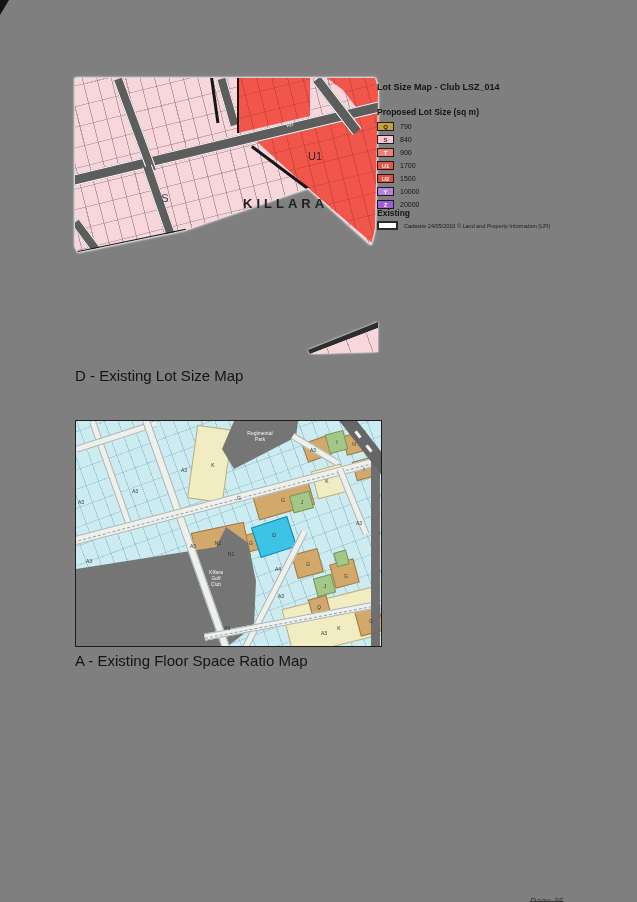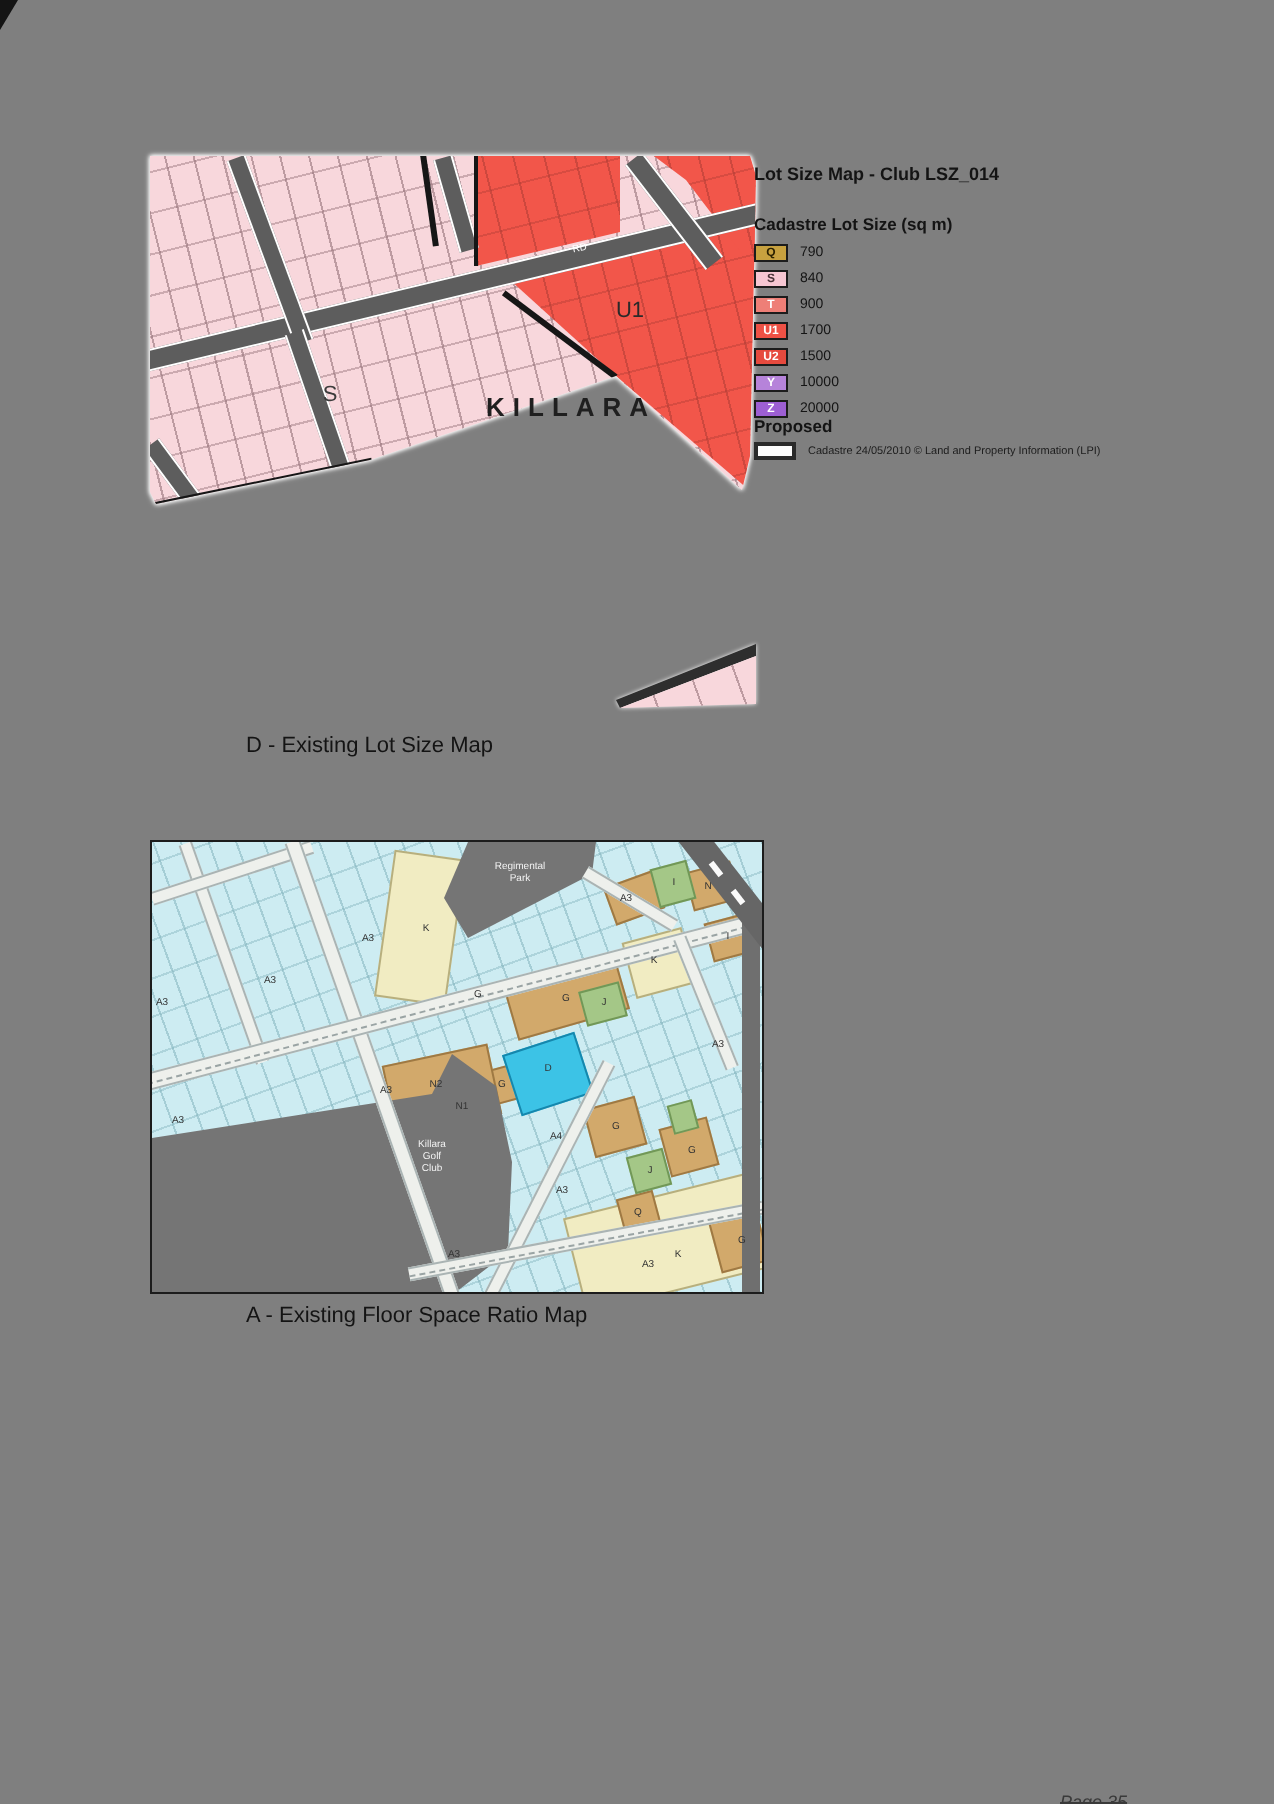--- a/index.html
+++ b/index.html
@@ -42,21 +42,21 @@
   
   .wedge{position:absolute;left:308px;top:318px;width:70px;height:38px;
          filter:drop-shadow(0 0 1px #ffffff);}
   .wedge .dark{position:absolute;inset:0;background:#2e2e2e;
          clip-path:polygon(0px 32px,70px 4px,70px 10px,2px 36px);}
   .wedge .fill{position:absolute;inset:0;
          clip-path:polygon(2px 36px,70px 10px,70px 34px);
          background:repeating-linear-gradient(70deg, rgba(150,115,122,0) 0 20px, rgba(150,115,122,.6) 20px 21px),#f8d7dc;}
 
   
-  .caption{position:absolute;font-size:11px;color:#141414;margin-left:48px;}
+  .caption{position:absolute;font-size:15px;color:#141414;}
   .cap-d{left:75px;top:367px;}
   .cap-a{left:75px;top:652px;}
   .pageno{position:absolute;left:530px;top:896px;font-size:9px;font-style:italic;
           color:#3a3a3a;text-decoration:line-through;}
   .corner{position:absolute;left:0;top:0;width:9px;height:15px;background:#141414;
           clip-path:polygon(0 0,100% 0,0 100%);}
 
   
   .fsr-map{position:absolute;left:75px;top:420px;width:305px;height:225px;border:1px solid #1c1c1c;
     overflow:hidden;
@@ -105,21 +105,21 @@
         <div class="mlab" style="left: 90px; top: 120px; font-size: 11px; color: rgb(60, 60, 60); transform: translate(-50%, -50%) rotate(0deg);">S</div>
         <div class="mlab" style="left: 240px; top: 78px; font-size: 11px; color: rgb(42, 42, 42); transform: translate(-50%, -50%) rotate(0deg);">U1</div>
         <div class="mlab" style="left: 215px; top: 47px; font-size: 5px; color: rgb(255, 255, 255); transform: translate(-50%, -50%) rotate(-13deg);">RD</div>
       </div>
   </div>
 </div>
 <div class="killara">KILLARA</div>
 
 <div class="legend">
   <div class="legend-title">Lot Size Map - Club LSZ_014</div>
-  <div class="legend-heading">Cadastre Lot Size (sq m)</div>
+  <div class="legend-heading">Proposed Lot Size (sq m)</div>
   <div class="legend-rows">
       <div class="lrow">
         <span class="chip" style="background: rgb(199, 161, 63); color: rgb(43, 33, 0);">Q</span>
         <span class="lval">790</span>
       </div>
       <div class="lrow">
         <span class="chip" style="background: rgb(246, 198, 210); color: rgb(74, 51, 56);">S</span>
         <span class="lval">840</span>
       </div>
       <div class="lrow">
@@ -136,21 +136,21 @@
       </div>
       <div class="lrow">
         <span class="chip" style="background: rgb(182, 131, 218); color: rgb(255, 255, 255);">Y</span>
         <span class="lval">10000</span>
       </div>
       <div class="lrow">
         <span class="chip" style="background: rgb(157, 95, 211); color: rgb(255, 255, 255);">Z</span>
         <span class="lval">20000</span>
       </div>
     </div>
-  <div class="cad-heading">Proposed</div>
+  <div class="cad-heading">Existing</div>
   <div class="cad-row">
     <span class="cad-swatch"></span>
     <span class="cad-note">Cadastre 24/05/2010 © Land and Property Information (LPI)</span>
   </div>
 </div>
 
 <div class="wedge">
   <div class="dark"></div>
   <div class="fill"></div>
 </div>

